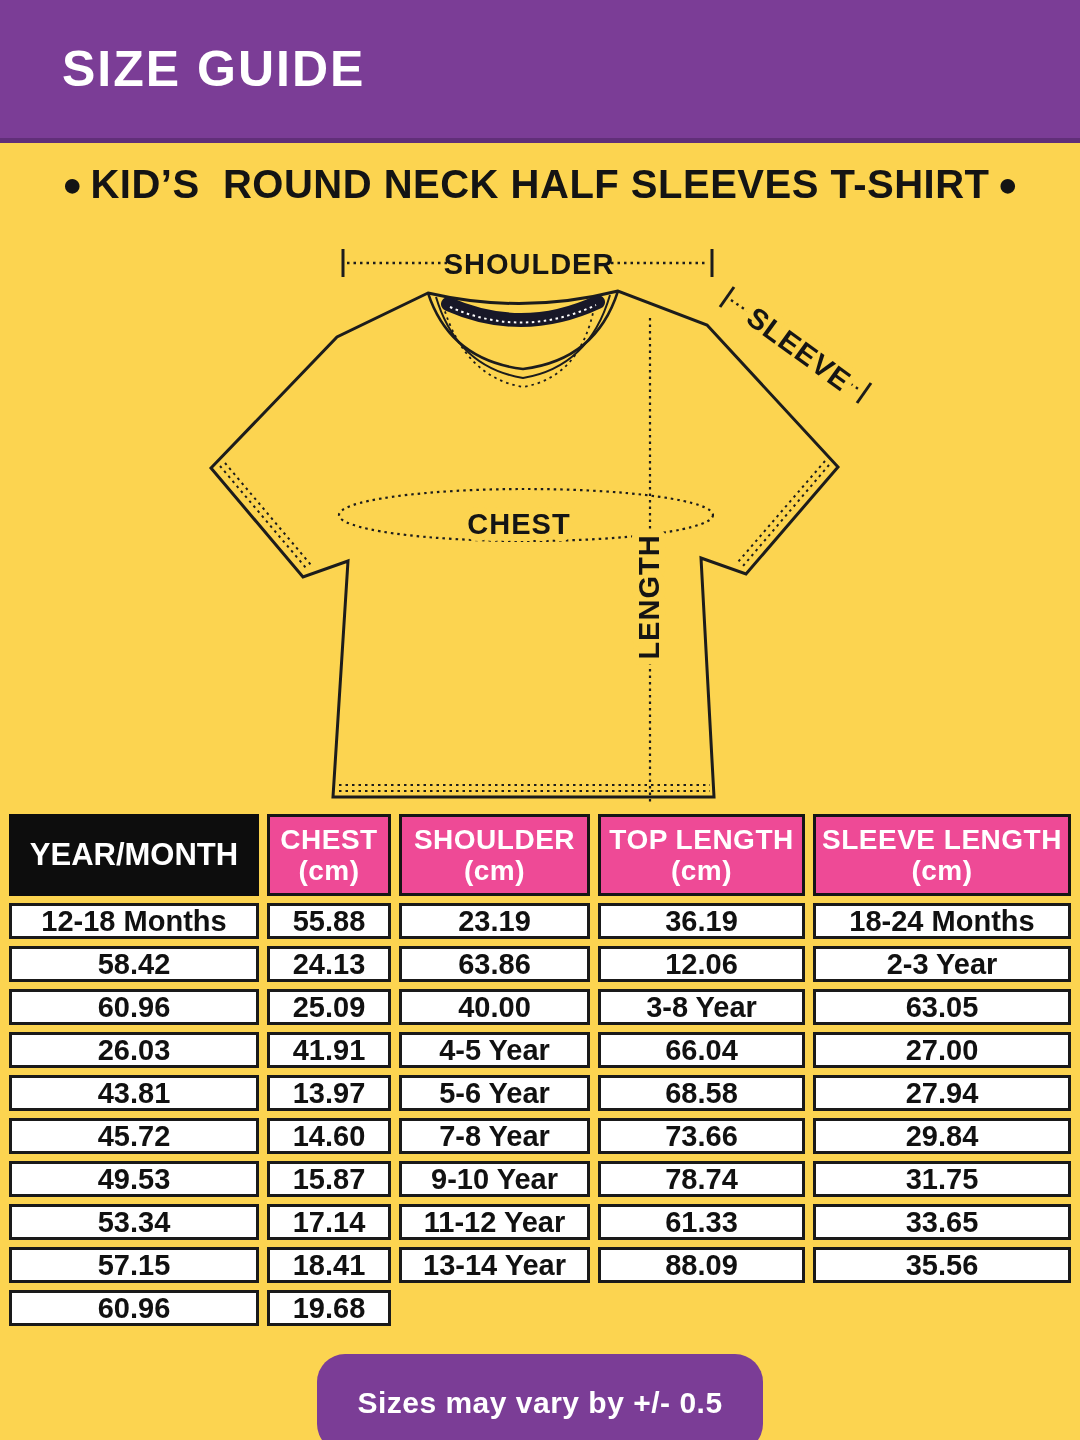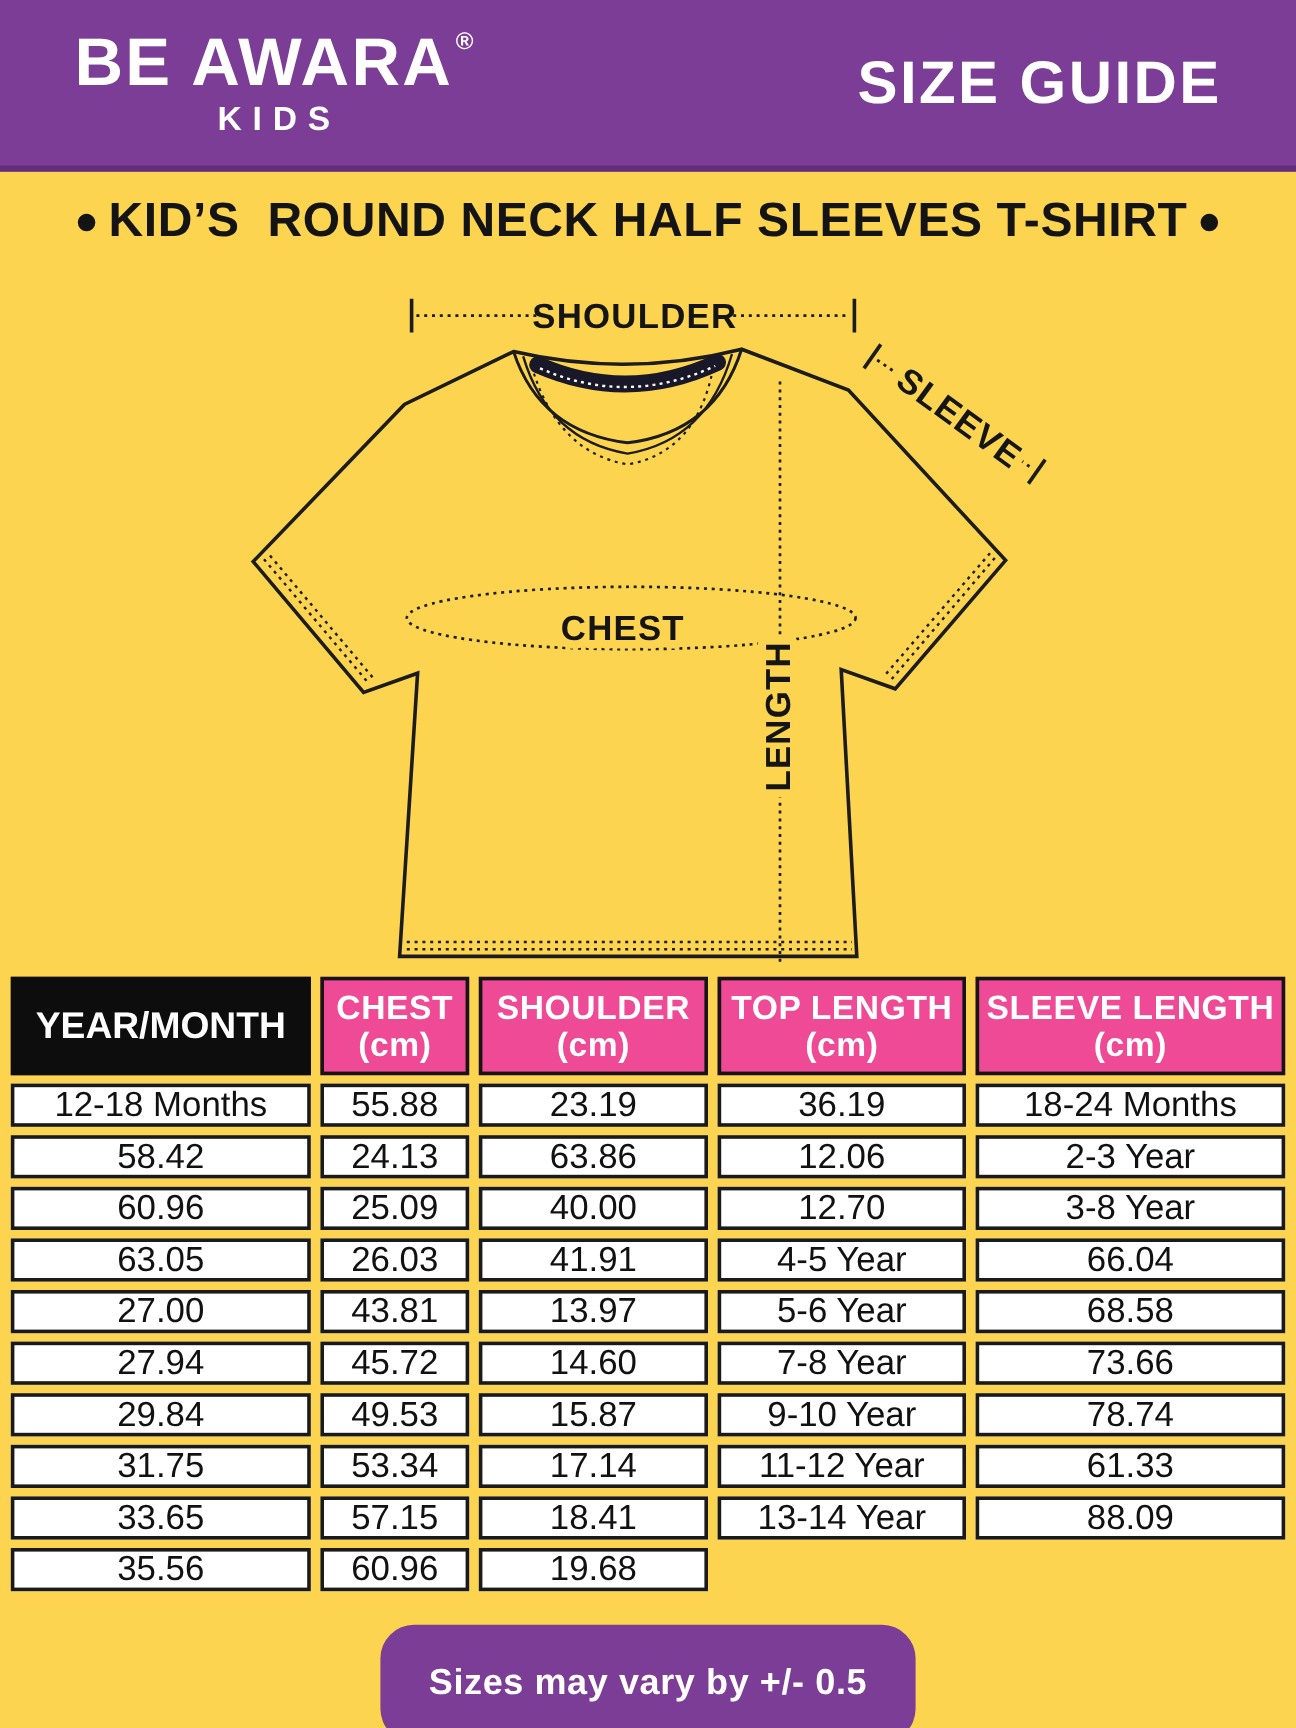--- a/index.html
+++ b/index.html
@@ -43,43 +43,36 @@
   .th {
     display:flex; flex-direction:column; align-items:center; justify-content:center;
     color:#fff; font-weight:bold; text-align:center; line-height:1.12;
     border:3px solid #151515;
   }
   .th-dark { background:#0D0D0D; border-color:#0D0D0D; font-size:31px; }
   .th-pink { background:#EE4A96; font-size:28px; letter-spacing:0.5px; }
   .td {
     background:#fff; border:3px solid #1A1A1A; color:#111;
     display:flex; align-items:center; justify-content:center;
-    font-size:29px; font-weight:normal;
+    font-size:29px; font-weight:bold;
   }
 
   
   .footnote-row { margin-top:28px; display:flex; justify-content:center; }
   .footnote-pill {
     background:#7B3D96; color:#fff; font-size:30px; font-weight:bold;
     padding:32px 40px; border-radius:28px; letter-spacing:0.5px;
   }
 </style>
 </head>
 <body>
 
 <div class="page">
 
   <header class="topbar">
-    <div class="brand">
-      <div class="brand-line">
-        <span class="brand-name">BE AWARA</span>
-        <span class="brand-reg">®</span>
-      </div>
-      <div class="brand-sub">KIDS</div>
-    </div>
     <div class="page-title">SIZE GUIDE</div>
   </header>
 
   <div class="product-title">
     <span class="bullet">●</span>
     <span class="product-title-text">KID’S  ROUND NECK HALF SLEEVES T-SHIRT</span>
     <span class="bullet">●</span>
   </div>
 
   <svg class="diagram" viewBox="0 0 1080 577">
@@ -158,21 +151,20 @@
     <div class="td">18-24 Months</div>
     <div class="td">58.42</div>
     <div class="td">24.13</div>
     <div class="td">63.86</div>
     <div class="td">12.06</div>
 
     <div class="td">2-3 Year</div>
     <div class="td">60.96</div>
     <div class="td">25.09</div>
     <div class="td">40.00</div>
-    <div class="td">12.70</div>
 
     <div class="td">3-8 Year</div>
     <div class="td">63.05</div>
     <div class="td">26.03</div>
     <div class="td">41.91</div>
 
     <div class="td">4-5 Year</div>
     <div class="td">66.04</div>
     <div class="td">27.00</div>
     <div class="td">43.81</div>

